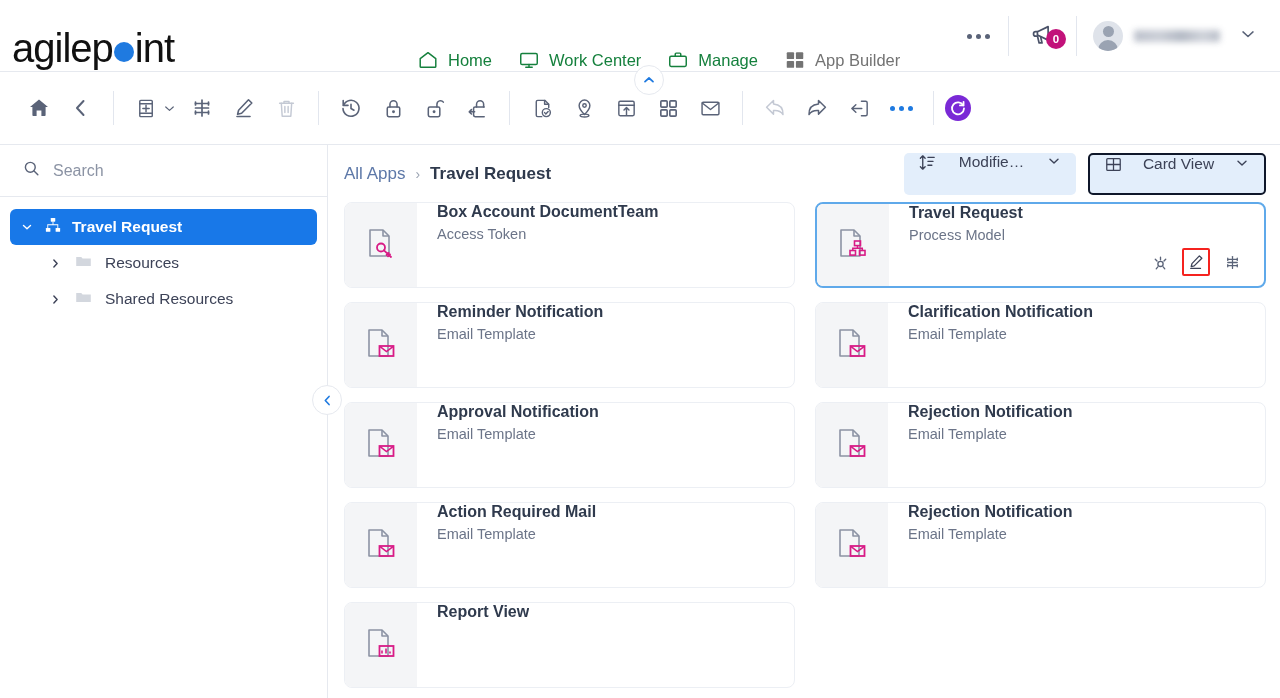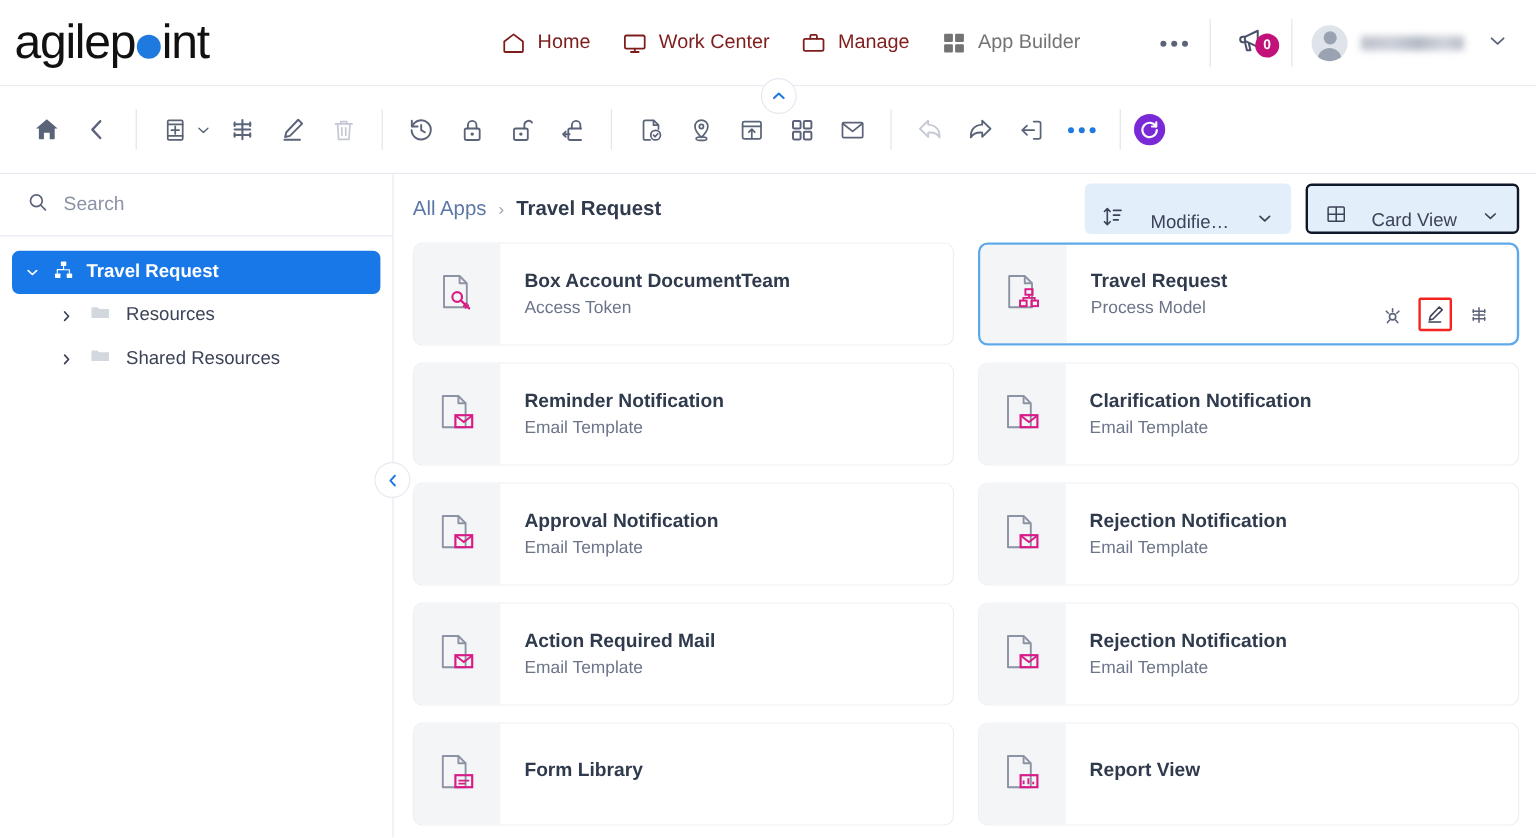--- a/index.html
+++ b/index.html
@@ -9,21 +9,21 @@
     background: #ffffff;
     font-family: "Liberation Sans", sans-serif;
     color: #3c4257;
   }
 
   
   .header {
     position: relative;
     height: 72px;
     display: flex;
-    align-items: center;
+    align-items: flex-end;
     background: #ffffff;
     border-bottom: 1px solid #e6e9ef;
   }
   .logo {
     margin-left: 12px;
     display: flex;
     align-items: center;
     font-size: 40px;
     letter-spacing: -1px;
     font-weight: 400;
@@ -42,21 +42,21 @@
     display: flex;
     align-items: center;
     gap: 26px;
     margin-left: 243px;
   }
   .navitem {
     display: flex;
     align-items: center;
     gap: 9px;
     font-size: 16.5px;
-    color: #7f1d1d;
+    color: #15803d;
     cursor: pointer;
     white-space: nowrap;
   }
   .navitem.active { color: #737373; }
   .navitem svg { display: block; }
 
   .header-right {
     position: absolute;
     right: 8px; top: 0;
     height: 72px;
@@ -230,21 +230,21 @@
   }
   .crumb { display: flex; align-items: center; gap: 10px; font-size: 17px; }
   .crumb .c1 { color: #5d78a8; cursor: pointer; }
   .crumb .sep { color: #9aa3b2; font-size: 14px; }
   .crumb .c2 { color: #2f3a4d; font-weight: 700; }
   .head-actions { margin-left: auto; display: flex; gap: 12px; }
   .pill {
     height: 42px;
     border-radius: 5px;
     background: #e3eefb;
-    display: flex; align-items: flex-end;
+    display: flex; align-items: flex-start;
     gap: 12px;
     padding: 0 14px;
     font-size: 15.5px;
     color: #3c4257;
     cursor: pointer;
     white-space: nowrap;
   }
   .pill.bordered { border: 2px solid #0f172a; }
   .pill .lbl { flex: 1; text-align: center; }
   .pill-sort { width: 172px; }
@@ -270,21 +270,21 @@
     border: 2px solid #5fa9ea;
   }
   .card-icon {
     width: 72px; flex: none;
     background: #f4f5f7;
     display: flex; align-items: center; justify-content: center;
   }
   .card-body {
     flex: 1;
     display: flex;
-    align-items: center;
+    align-items: flex-start;
     padding: 0 18px 0 20px;
     min-width: 0;
   }
   .card-txt { min-width: 0; }
   .card-title {
     font-size: 16px;
     font-weight: 700;
     color: #2f3a4d;
     white-space: nowrap;
     overflow: hidden;
@@ -813,38 +813,20 @@
           </span>
         </div>
         <div class="card-body">
           <div class="card-txt">
             <div class="card-title">Rejection Notification</div>
             <div class="card-sub">Email Template</div>
           </div>
         </div>
       </div>
 
-      <div class="card">
-        <div class="card-icon">
-          <span>
-            <svg width="40" height="40" viewBox="0 0 40 40" fill="none">
-                <path d="M8 7h13l6 6v20H8z" stroke="#8c93a4" stroke-width="1.6" stroke-linejoin="round"></path>
-                <path d="M21 7v6h6" stroke="#8c93a4" stroke-width="1.6" stroke-linejoin="round"></path>
-                <rect x="18.5" y="23" width="14" height="10" stroke="#d81b86" stroke-width="1.8"></rect>
-                <path d="M21 27.5h9M21 30h6" stroke="#d81b86" stroke-width="1.5"></path>
-              </svg>
-          </span>
-        </div>
-        <div class="card-body">
-          <div class="card-txt">
-            <div class="card-title">Form Library</div>
-            <div class="card-sub"></div>
-          </div>
-        </div>
-      </div>
 
       <div class="card">
         <div class="card-icon">
           <span>
             <svg width="40" height="40" viewBox="0 0 40 40" fill="none">
                 <path d="M8 7h13l6 6v20H8z" stroke="#8c93a4" stroke-width="1.6" stroke-linejoin="round"></path>
                 <path d="M21 7v6h6" stroke="#8c93a4" stroke-width="1.6" stroke-linejoin="round"></path>
                 <rect x="18.5" y="23" width="14" height="10" stroke="#d81b86" stroke-width="1.8"></rect>
                 <path d="M21 30.5v-3M25 30.5v-5M29 30.5v-2" stroke="#d81b86" stroke-width="1.6"></path>
               </svg>

